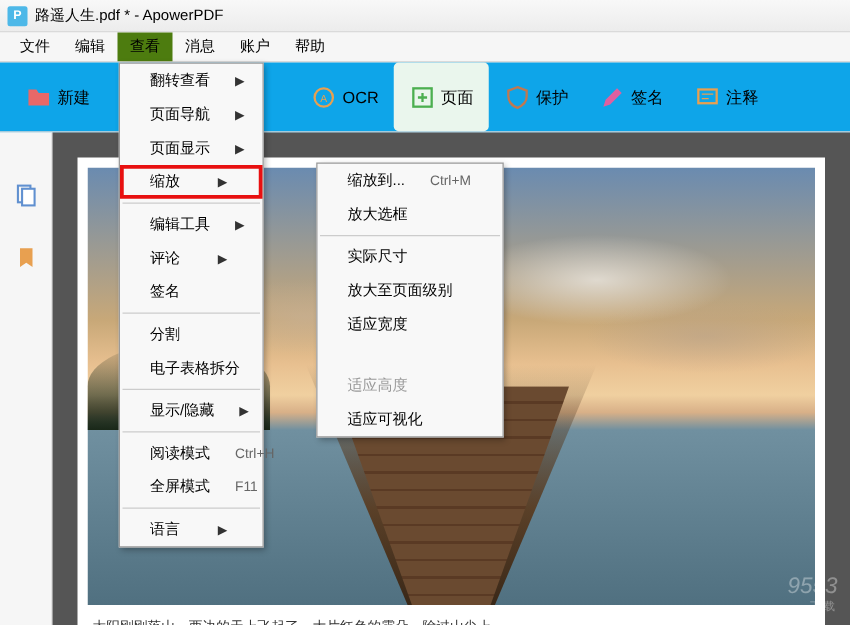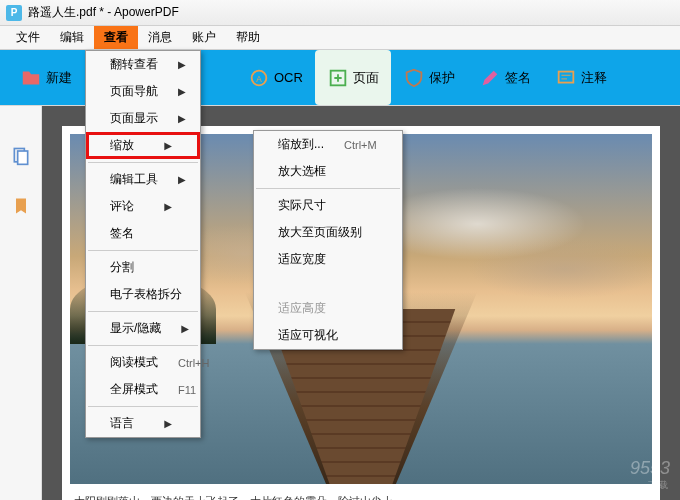--- a/index.html
+++ b/index.html
@@ -2,21 +2,21 @@
 <html><head>
 <meta charset="utf-8">
 <style>
 * { margin:0; padding:0; box-sizing:border-box; font-family:"Microsoft YaHei",Arial,sans-serif; }
 body { width:680px; height:500px; background:#fff; overflow:hidden; position:relative; }
 
 .titlebar { height:26px; background:linear-gradient(#f8f8f8,#ececec); border-bottom:1px solid #d0d0d0; display:flex; align-items:center; padding:0 6px; font-size:12px; }
 .app-icon { width:16px; height:16px; background:#4db8e8; display:inline-flex; align-items:center; justify-content:center; color:#fff; font-weight:bold; font-size:10px; border-radius:2px; margin-right:6px; }
 .menubar { height:24px; background:#f6f6f6; display:flex; align-items:center; padding:0 6px; font-size:12px; border-bottom:1px solid #d0d0d0; }
 .menubar span { padding:3px 10px; cursor:default; }
-.menubar .active { background:#f97316;font-weight:bold; }
+.menubar .active { background:#4d7c0f; }
 
 .toolbar { height:56px; background:#0ea5e9; border-bottom:1px solid #d8d8d8; display:flex; padding:0 8px; position:relative; }
 .tool { display:flex; align-items:center; gap:4px; padding:6px 12px; font-size:13px; cursor:default; }
 .tool.active { background:#eaf6ed; border-radius:4px; }
 .tool .ic { width:22px; height:22px; display:inline-block; }
 
 .workspace { position:absolute; top:106px; left:0; right:0; bottom:0; display:flex; }
 .sidebar-left { width:42px; background:#f6f6f6; border-right:1px solid #ddd; display:flex; flex-direction:column; align-items:center; padding-top:40px; gap:30px; }
 .sidebar-left span { width:20px; height:20px; display:block; }
 .docarea { flex:1; background:#555; padding:20px; overflow:hidden; }
@@ -31,21 +31,21 @@
 
 
 .menu { position:absolute; background:#f8f8f8; border:1px solid #999; box-shadow:2px 2px 5px rgba(0,0,0,0.3); font-size:12px; z-index:100; }
 .menu-item { padding:5px 28px 5px 24px; display:flex; justify-content:space-between; align-items:center; gap:20px; cursor:default; white-space:nowrap; }
 .menu-item .arrow { font-size:10px; color:#333; }
 .menu-sep { height:1px; background:#ccc; margin:3px 2px; }
 .menu-item.hl { outline:3px solid #e81010; outline-offset:-3px; }
 .menu-item.disabled { color:#999;margin-top:22px; }
 .shortcut { color:#666; font-size:11px; }
 
-.menu1 { top:50px; left:85px; width:116px; }
+.menu1 { top:50px; left:95px; width:116px; }
 .menu2 { top:130px; left:253px; width:150px; }
 
 .watermark { position:absolute; right:10px; bottom:8px; color:rgba(255,255,255,0.35); font-size:18px; font-style:italic; pointer-events:none; z-index:200; }
 .watermark small { font-size:9px; font-style:normal; display:block; text-align:right; letter-spacing:2px; }
 </style>
 </head>
 <body>
 
 <div class="titlebar">
   <span class="app-icon">P</span>

